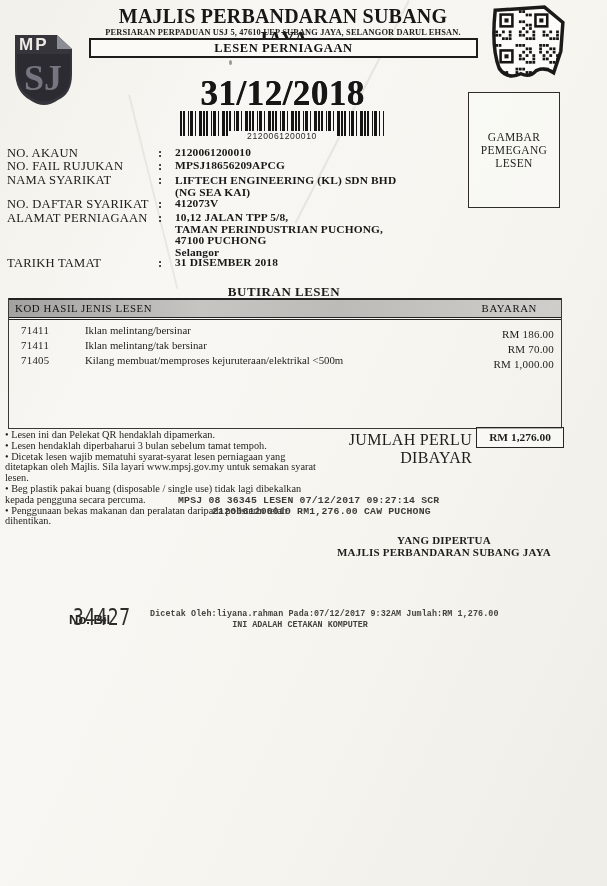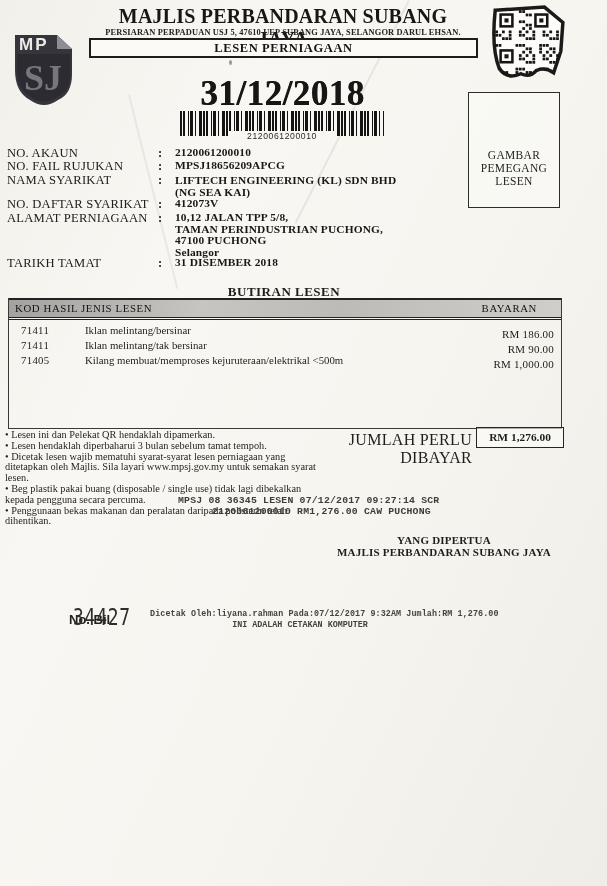--- a/index.html
+++ b/index.html
@@ -10,21 +10,21 @@
   }
   .abs{position:absolute;}
   
   .council-name{left:95px;top:5px;width:376px;text-align:center;font-size:20px;font-weight:bold;letter-spacing:.2px;color:#181715;}
   .council-address{left:95px;top:28px;width:376px;text-align:center;font-size:8.4px;font-weight:bold;letter-spacing:.15px;color:#23221f;}
   .license-type-box{left:89px;top:38px;width:385px;height:16px;border:2px solid #1e1d1b;background:#fbfaf7;
     text-align:center;font-size:12.5px;font-weight:bold;letter-spacing:.6px;line-height:16px;color:#151412;}
   .logo-wrap{left:13px;top:32px;width:62px;height:74px;}
   .qr-wrap{left:486px;top:5px;width:82px;height:76px;}
   .photo-box{left:468px;top:92px;width:90px;height:114px;border:1.6px solid #2e2d2a;background:rgba(252,251,248,.55);}
-  .photo-box-text{margin-top:56px;text-align:center;font-size:11.5px;line-height:13px;letter-spacing:.3px;color:#242320;}
+  .photo-box-text{margin-top:38px;text-align:center;font-size:11.5px;line-height:13px;letter-spacing:.3px;color:#242320;}
   
   .expiry-date{left:170px;top:74px;width:225px;text-align:center;font-size:35px;font-weight:bold;letter-spacing:.5px;color:#171614;text-shadow:.4px 0 #171614;}
   .barcode{left:180px;top:111px;width:204px;height:25px;
     background:repeating-linear-gradient(90deg,#151413 0 2px,#f7f6f2 2px 3px,#151413 3px 5px,#f7f6f2 5px 8px,#151413 8px 9px,#f7f6f2 9px 10px,#151413 10px 13px,#f7f6f2 13px 15px,#151413 15px 16px,#f7f6f2 16px 19px,#151413 19px 22px,#f7f6f2 22px 23px);}
   .barcode-number{left:229px;top:131px;width:106px;text-align:center;background:#f7f6f2;font-family:"Liberation Sans",sans-serif;font-size:8.6px;letter-spacing:.6px;color:#2a2927;}
   
   .frow{left:7px;width:460px;}
   .flabel{position:absolute;left:0;top:0;font-size:12.6px;letter-spacing:.2px;color:#21201d;}
   .fsep{position:absolute;left:151px;top:0;font-size:12.5px;font-weight:bold;}
   .fval{position:absolute;left:168px;top:1px;font-size:11.4px;font-weight:bold;line-height:11.5px;letter-spacing:.15px;color:#191816;}
@@ -270,21 +270,21 @@
     </div>
     <div class="thead-underline"></div>
     <div class="trow" style="top:26px">
       <span class="td-kod">71411</span>
       <span class="td-jenis">Iklan melintang/bersinar</span>
       <span class="td-amt">RM 186.00</span>
     </div>
     <div class="trow" style="top:41px">
       <span class="td-kod">71411</span>
       <span class="td-jenis">Iklan melintang/tak bersinar</span>
-      <span class="td-amt">RM 90.00</span>
+      <span class="td-amt">RM 70.00</span>
     </div>
     <div class="trow" style="top:56px">
       <span class="td-kod">71405</span>
       <span class="td-jenis">Kilang membuat/memproses kejuruteraan/elektrikal &lt;500m</span>
       <span class="td-amt">RM 1,000.00</span>
     </div>
   </div>
 
   <div class="abs total-label">JUMLAH PERLU DIBAYAR</div>
   <div class="abs total-box">RM 1,276.00</div>

